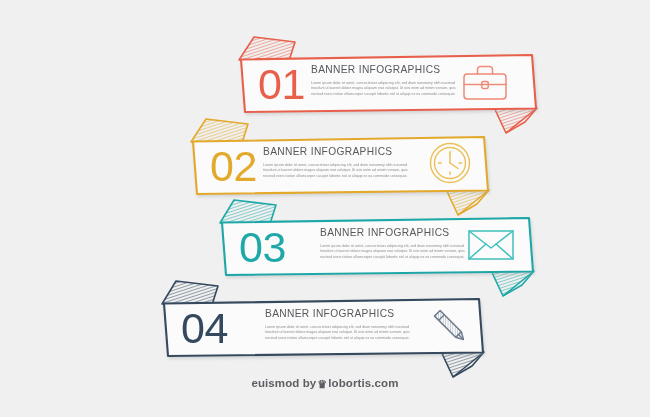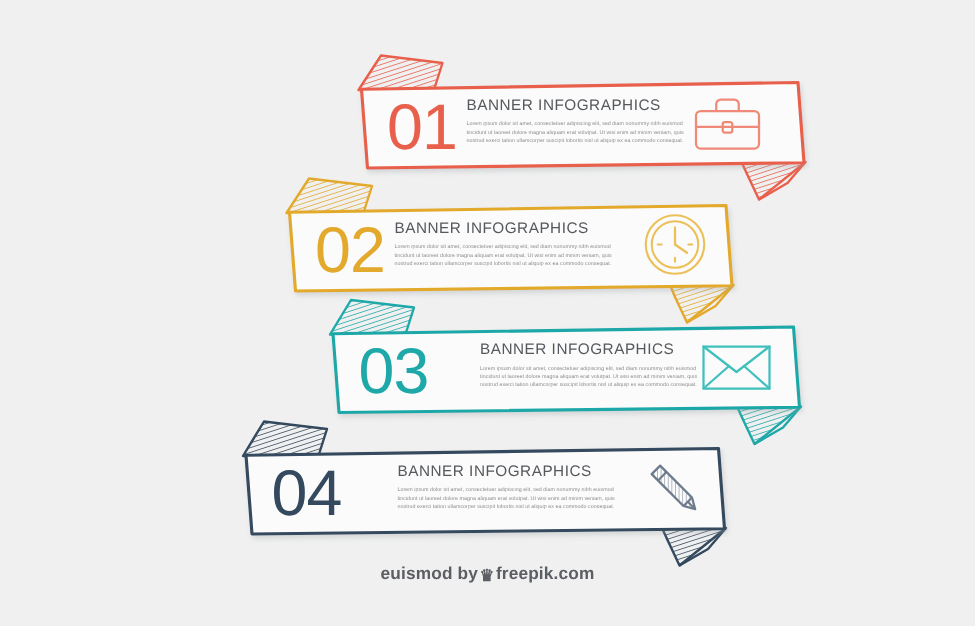--- a/index.html
+++ b/index.html
@@ -196,14 +196,14 @@
         <path d="M-4 -18 h8 v30 l-4 7 l-4 -7 Z" fill="none" stroke="#6d7b8c" stroke-width="1.5" stroke-linejoin="round"></path>
         <path d="M-4 -12 h8" stroke="#6d7b8c" stroke-width="1.4"></path>
         <path d="M-4 12 h8" stroke="#6d7b8c" stroke-width="1.4"></path>
         <path d="M0 12 v5.5" stroke="#6d7b8c" stroke-width="1.3"></path>
       </g>
     </g>
   </svg>
 </div>
 
 <div class="credit">
-  <span>euismod by</span><span class="crown">♛</span><span>freepik.com</span>
+  <span>euismod by</span><span class="crown">♛</span><span>lobortis.com</span>
 </div>
 
 </body></html>

